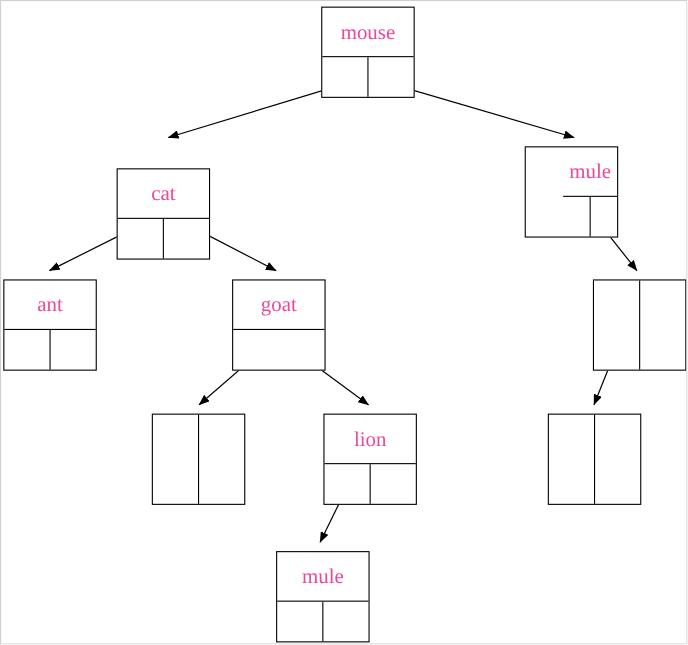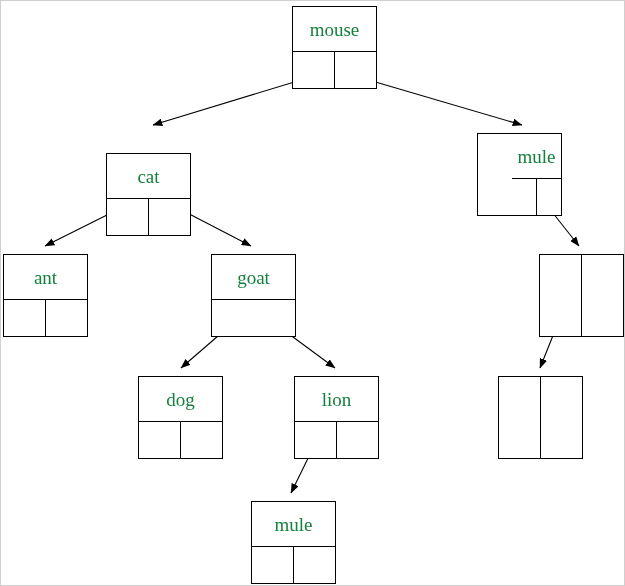--- a/index.html
+++ b/index.html
@@ -35,21 +35,21 @@
     display: flex;
     flex-direction: column;
   }
   .node-label {
     flex: 0 0 45px;
     height: 45px;
     display: flex;
     align-items: center;
     justify-content: center;
     font-size: 19px;
-    color: #15803d;
+    color: #ec4899;
     border-bottom: 1px solid #000000;
     box-sizing: border-box;
     line-height: 1;
   }
   .node-ptrs {
     flex: 1 1 auto;
     display: flex;
     flex-direction: row;
   }
   .ptr-cell {
@@ -120,21 +120,20 @@
           <div class="ptr-cell ptr-right"></div>
         </div>
       </div>
       <div class="node" style="left: 538px; top: 253px;">
         <div class="node-ptrs">
           <div class="ptr-cell ptr-left"></div>
           <div class="ptr-cell ptr-right"></div>
         </div>
       </div>
       <div class="node" style="left: 137px; top: 375px;">
-        <div class="node-label">dog</div>
         <div class="node-ptrs">
           <div class="ptr-cell ptr-left"></div>
           <div class="ptr-cell ptr-right"></div>
         </div>
       </div>
       <div class="node" style="left: 293px; top: 375px;">
         <div class="node-label">lion</div>
         <div class="node-ptrs">
           <div class="ptr-cell ptr-left"></div>
           <div class="ptr-cell ptr-right"></div>

